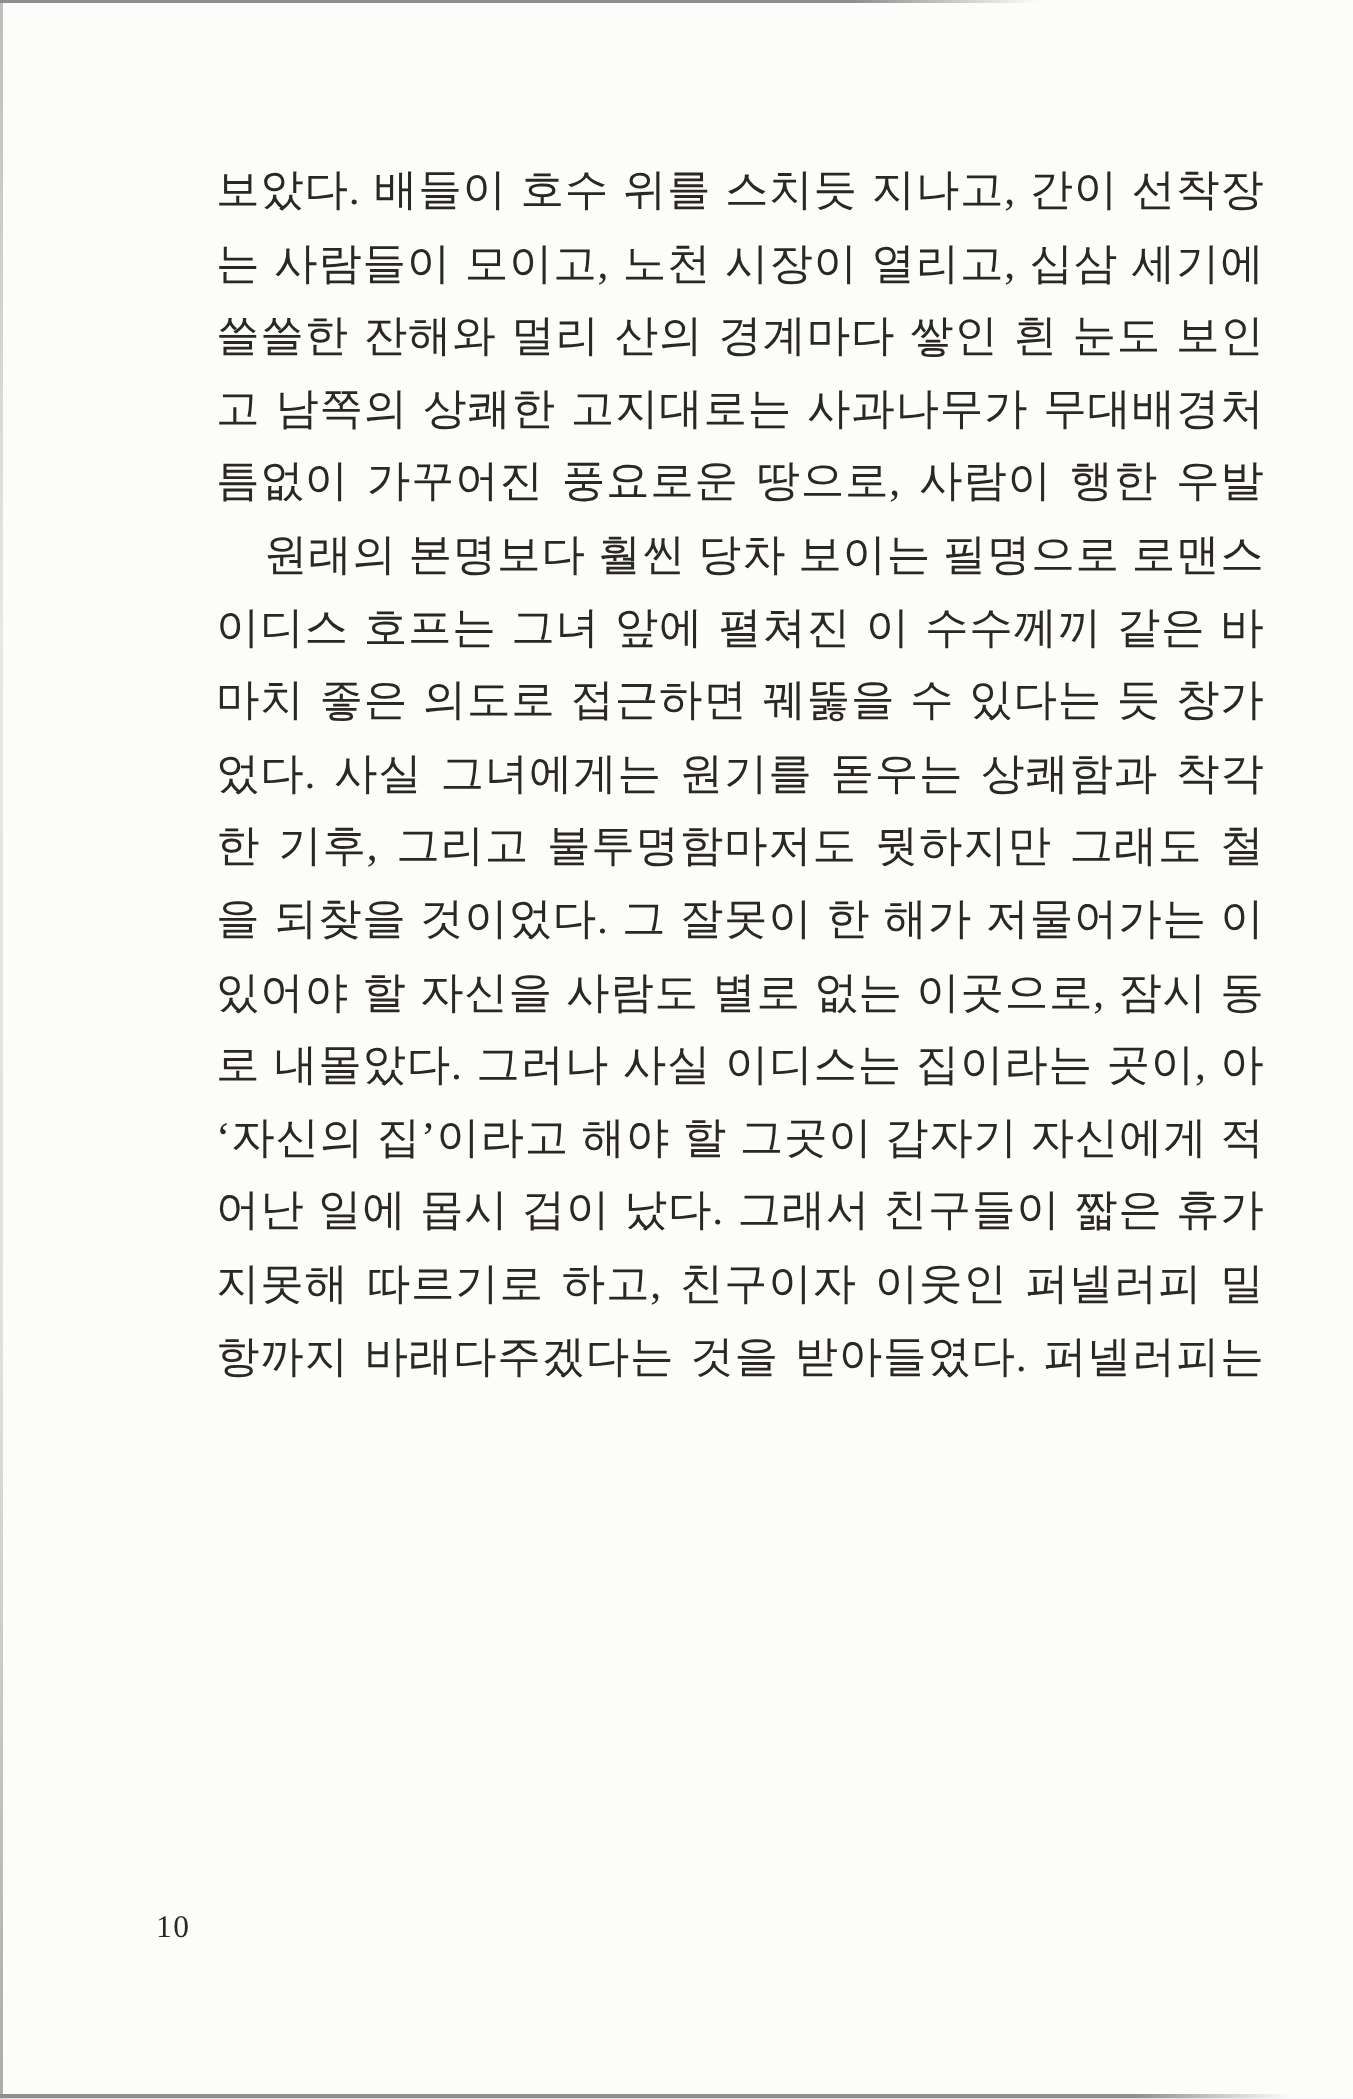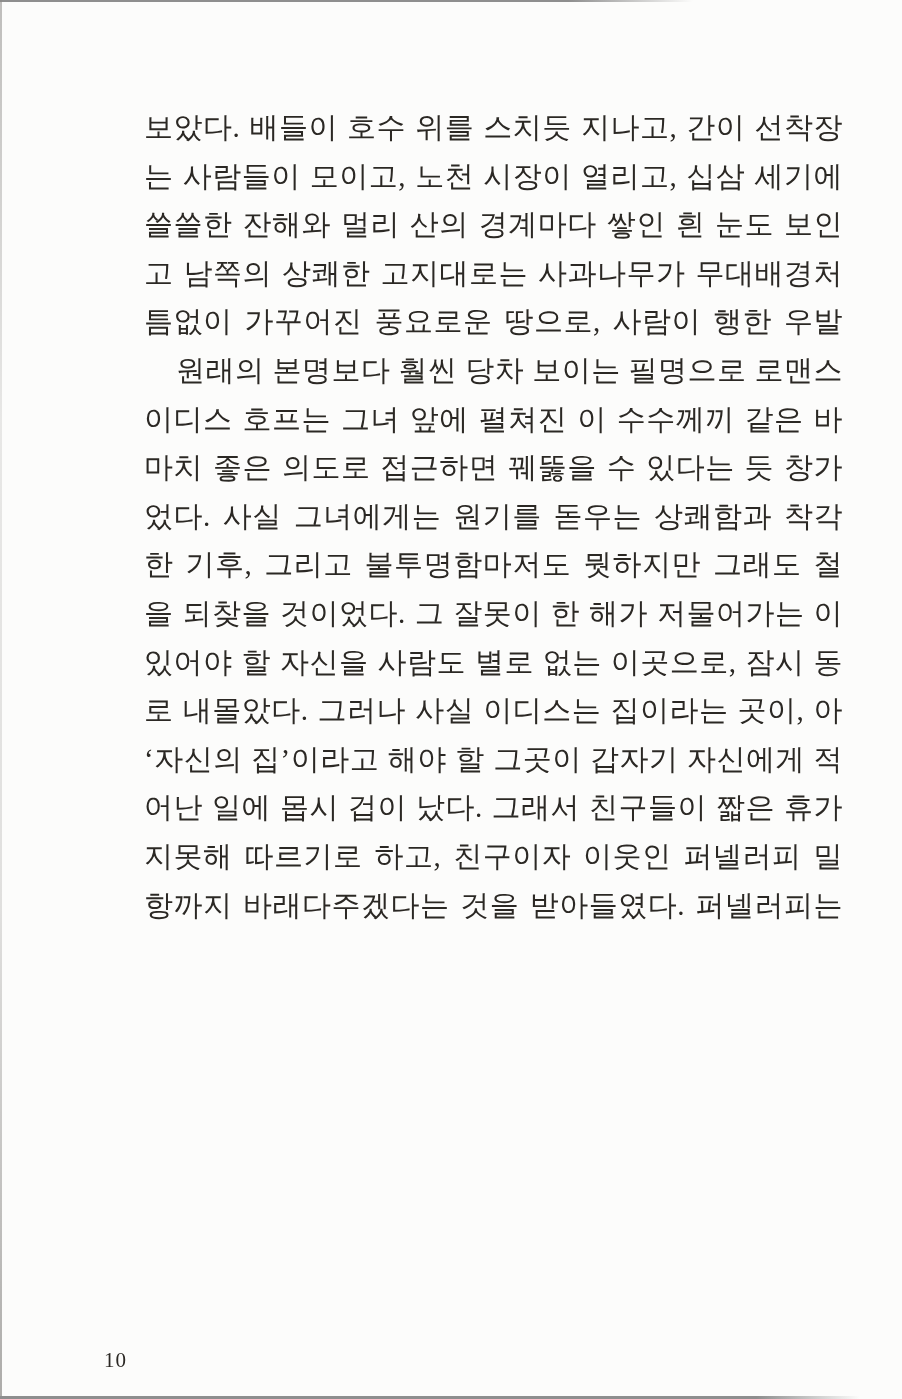--- a/index.html
+++ b/index.html
@@ -54,21 +54,21 @@
   }
   .line.no-fill{
     text-align-last:left;
   }
   .line.indent{
     text-indent:32px;
   }
   .page-number{
     position:absolute;
     left:104px;
-    top:1348px;
+    top:1272px;
     font-size:21px;
     color:var(--ink);
     letter-spacing:1px;
   }
 </style>
 </head>
 <body>
 
 <div class="page">
   <div class="scan-edge-top"></div>

